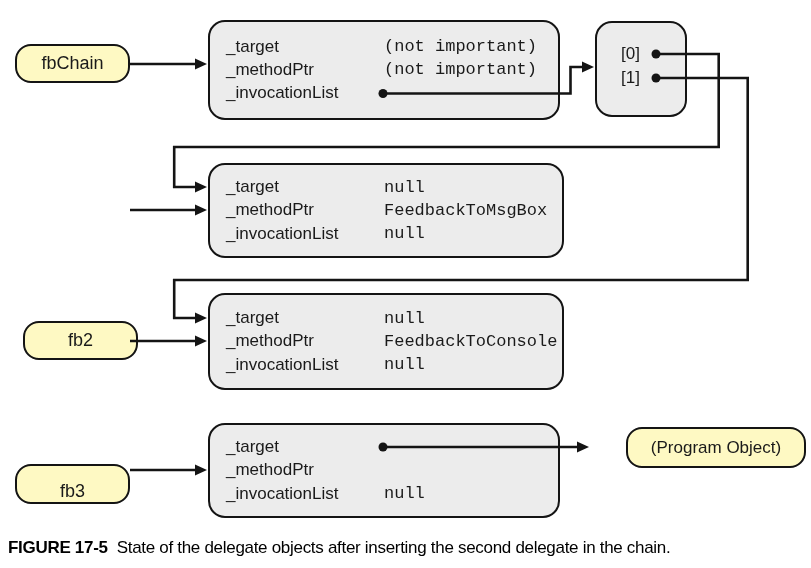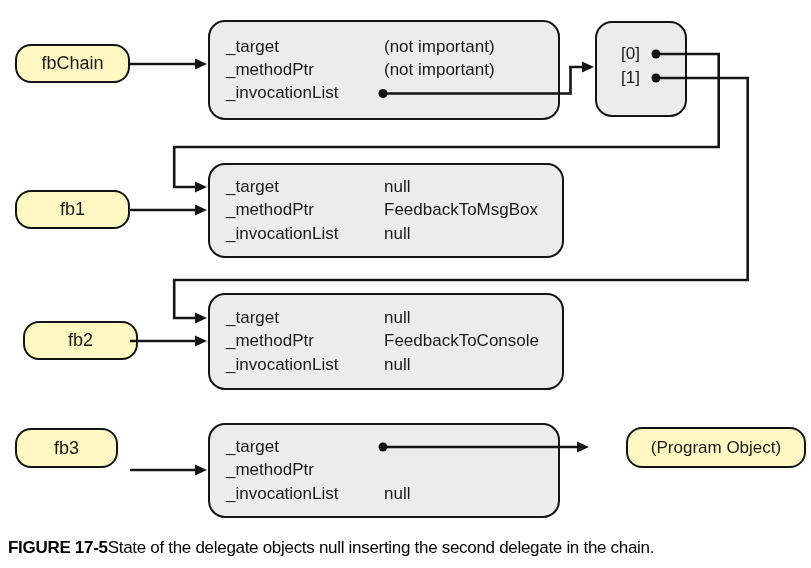--- a/index.html
+++ b/index.html
@@ -13,52 +13,49 @@
     font-size:18px; box-sizing:border-box;
   }
   .dbox {
     position:absolute; background:#ececec; border:2.7px solid #141414;
     border-radius:17px; box-sizing:border-box;
     display:flex; flex-direction:column; justify-content:center;
     padding-left:16px;
   }
   .frow { display:flex; height:23.4px; align-items:center; font-size:17px; }
   .flabel { width:158px; flex:0 0 auto; }
-  .fvalue { white-space:nowrap; }
+  .fvalue { white-space:nowrap;font-family:Liberation Mono, monospace; }
   .abox {
     position:absolute; background:#ececec; border:2.7px solid #141414;
     border-radius:17px; box-sizing:border-box;
     display:flex; flex-direction:column; justify-content:center;
     padding-left:24px; padding-bottom:6px;
   }
   .arow { display:flex; height:24px; align-items:center; font-size:17px; }
   .overlay { position:absolute; left:0; top:0; pointer-events:none; }
   .overlay path { stroke:#141414; stroke-width:2.6; fill:none; }
   .overlay polygon, .overlay circle { fill:#141414; stroke:none; }
   .caption {
     position:absolute; left:8px; top:538px; width:800px;
     font-size:17px; letter-spacing:-0.3px; color:#000;
   }
-  .caption .tag { font-weight:bold; }
+  .caption .tag { font-weight:bold; margin-right:9px; }
 </style>
 </head>
 <body>
 
 <div class="canvas">
 
   <div class="pill" style="left:15px; top:44px; width:115px; height:39px;">
     <span>fbChain</span>
   </div>
-  <div class="pill" style="left:15px; top:190px; width:115px; height:39px;">
-    <span>fb1</span>
-  </div>
   <div class="pill" style="left:23px; top:321px; width:115px; height:39px;">
     <span>fb2</span>
   </div>
-  <div class="pill" style="left:15px; top:428px; width:103px; height:40px;">
+  <div class="pill" style="left:15px; top:464px; width:115px; height:40px;align-items:flex-end;">
     <span>fb3</span>
   </div>
 
   <div class="dbox" style="left:208px; top:20px; width:352px; height:100px;">
     <div class="frow">
       <span class="flabel">_target</span>
       <span class="fvalue">(not important)</span>
     </div>
     <div class="frow">
       <span class="flabel">_methodPtr</span>
@@ -160,16 +157,16 @@
       <polygon points="207,470 195,464.5 195,475.5"></polygon>
     </g>
     <g>
       <circle cx="383" cy="447" r="4.5"></circle>
       <path d="M383,447 H577"></path>
       <polygon points="589,447 577,441.5 577,452.5"></polygon>
     </g>
   </svg>
 
   <div class="caption">
-    <span class="tag">FIGURE 17-5</span><span>State of the delegate objects null inserting the second delegate in the chain.</span>
+    <span class="tag">FIGURE 17-5</span><span>State of the delegate objects after inserting the second delegate in the chain.</span>
   </div>
 
 </div>
 
 </body></html>

